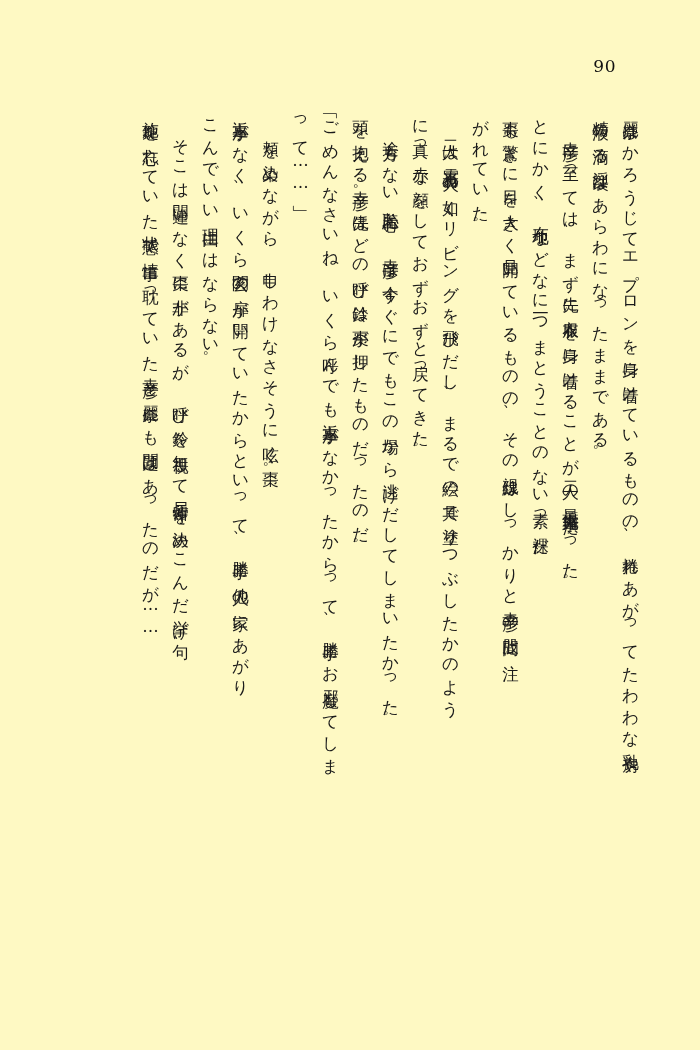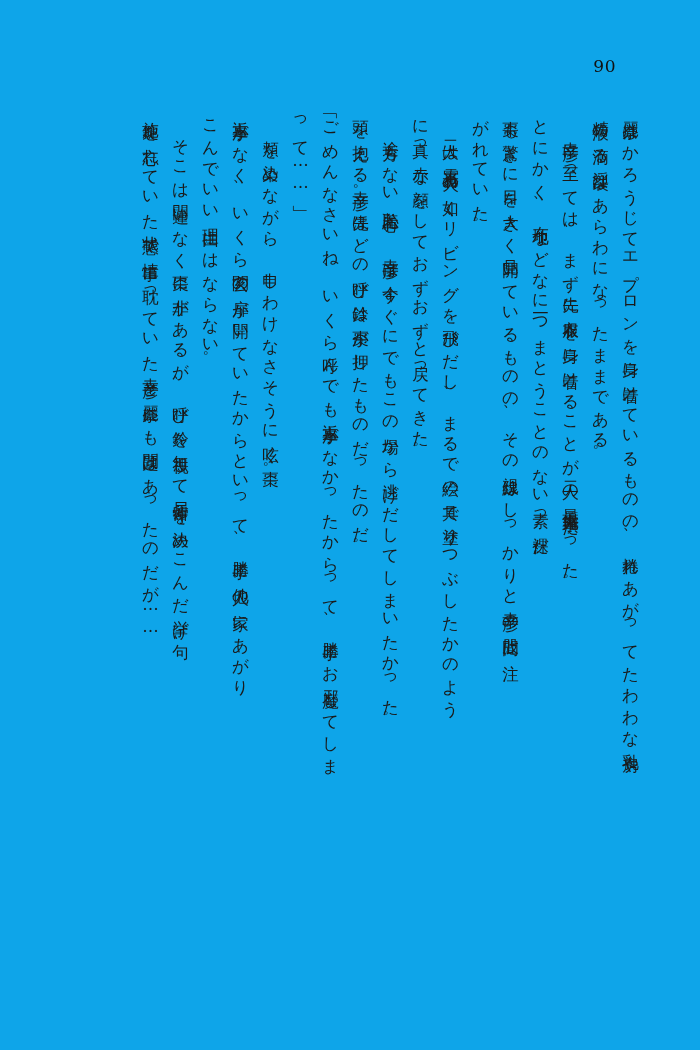--- a/index.html
+++ b/index.html
@@ -4,21 +4,21 @@
 <style>
   html, body {
     margin: 0;
     padding: 0;
     background: #ffffff;
   }
   #page {
     position: relative;
     width: 700px;
     height: 1050px;
-    background: #0ea5e9;
+    background: #fef9c3;
     overflow: hidden;
     font-family: "DejaVu Serif", "Liberation Serif", serif;
     color: #1a1a1a;
   }
   #page-number {
     position: absolute;
     top: 56px;
     right: 84px;
     font-size: 17px;
     font-family: "DejaVu Serif", "Liberation Serif", serif;

